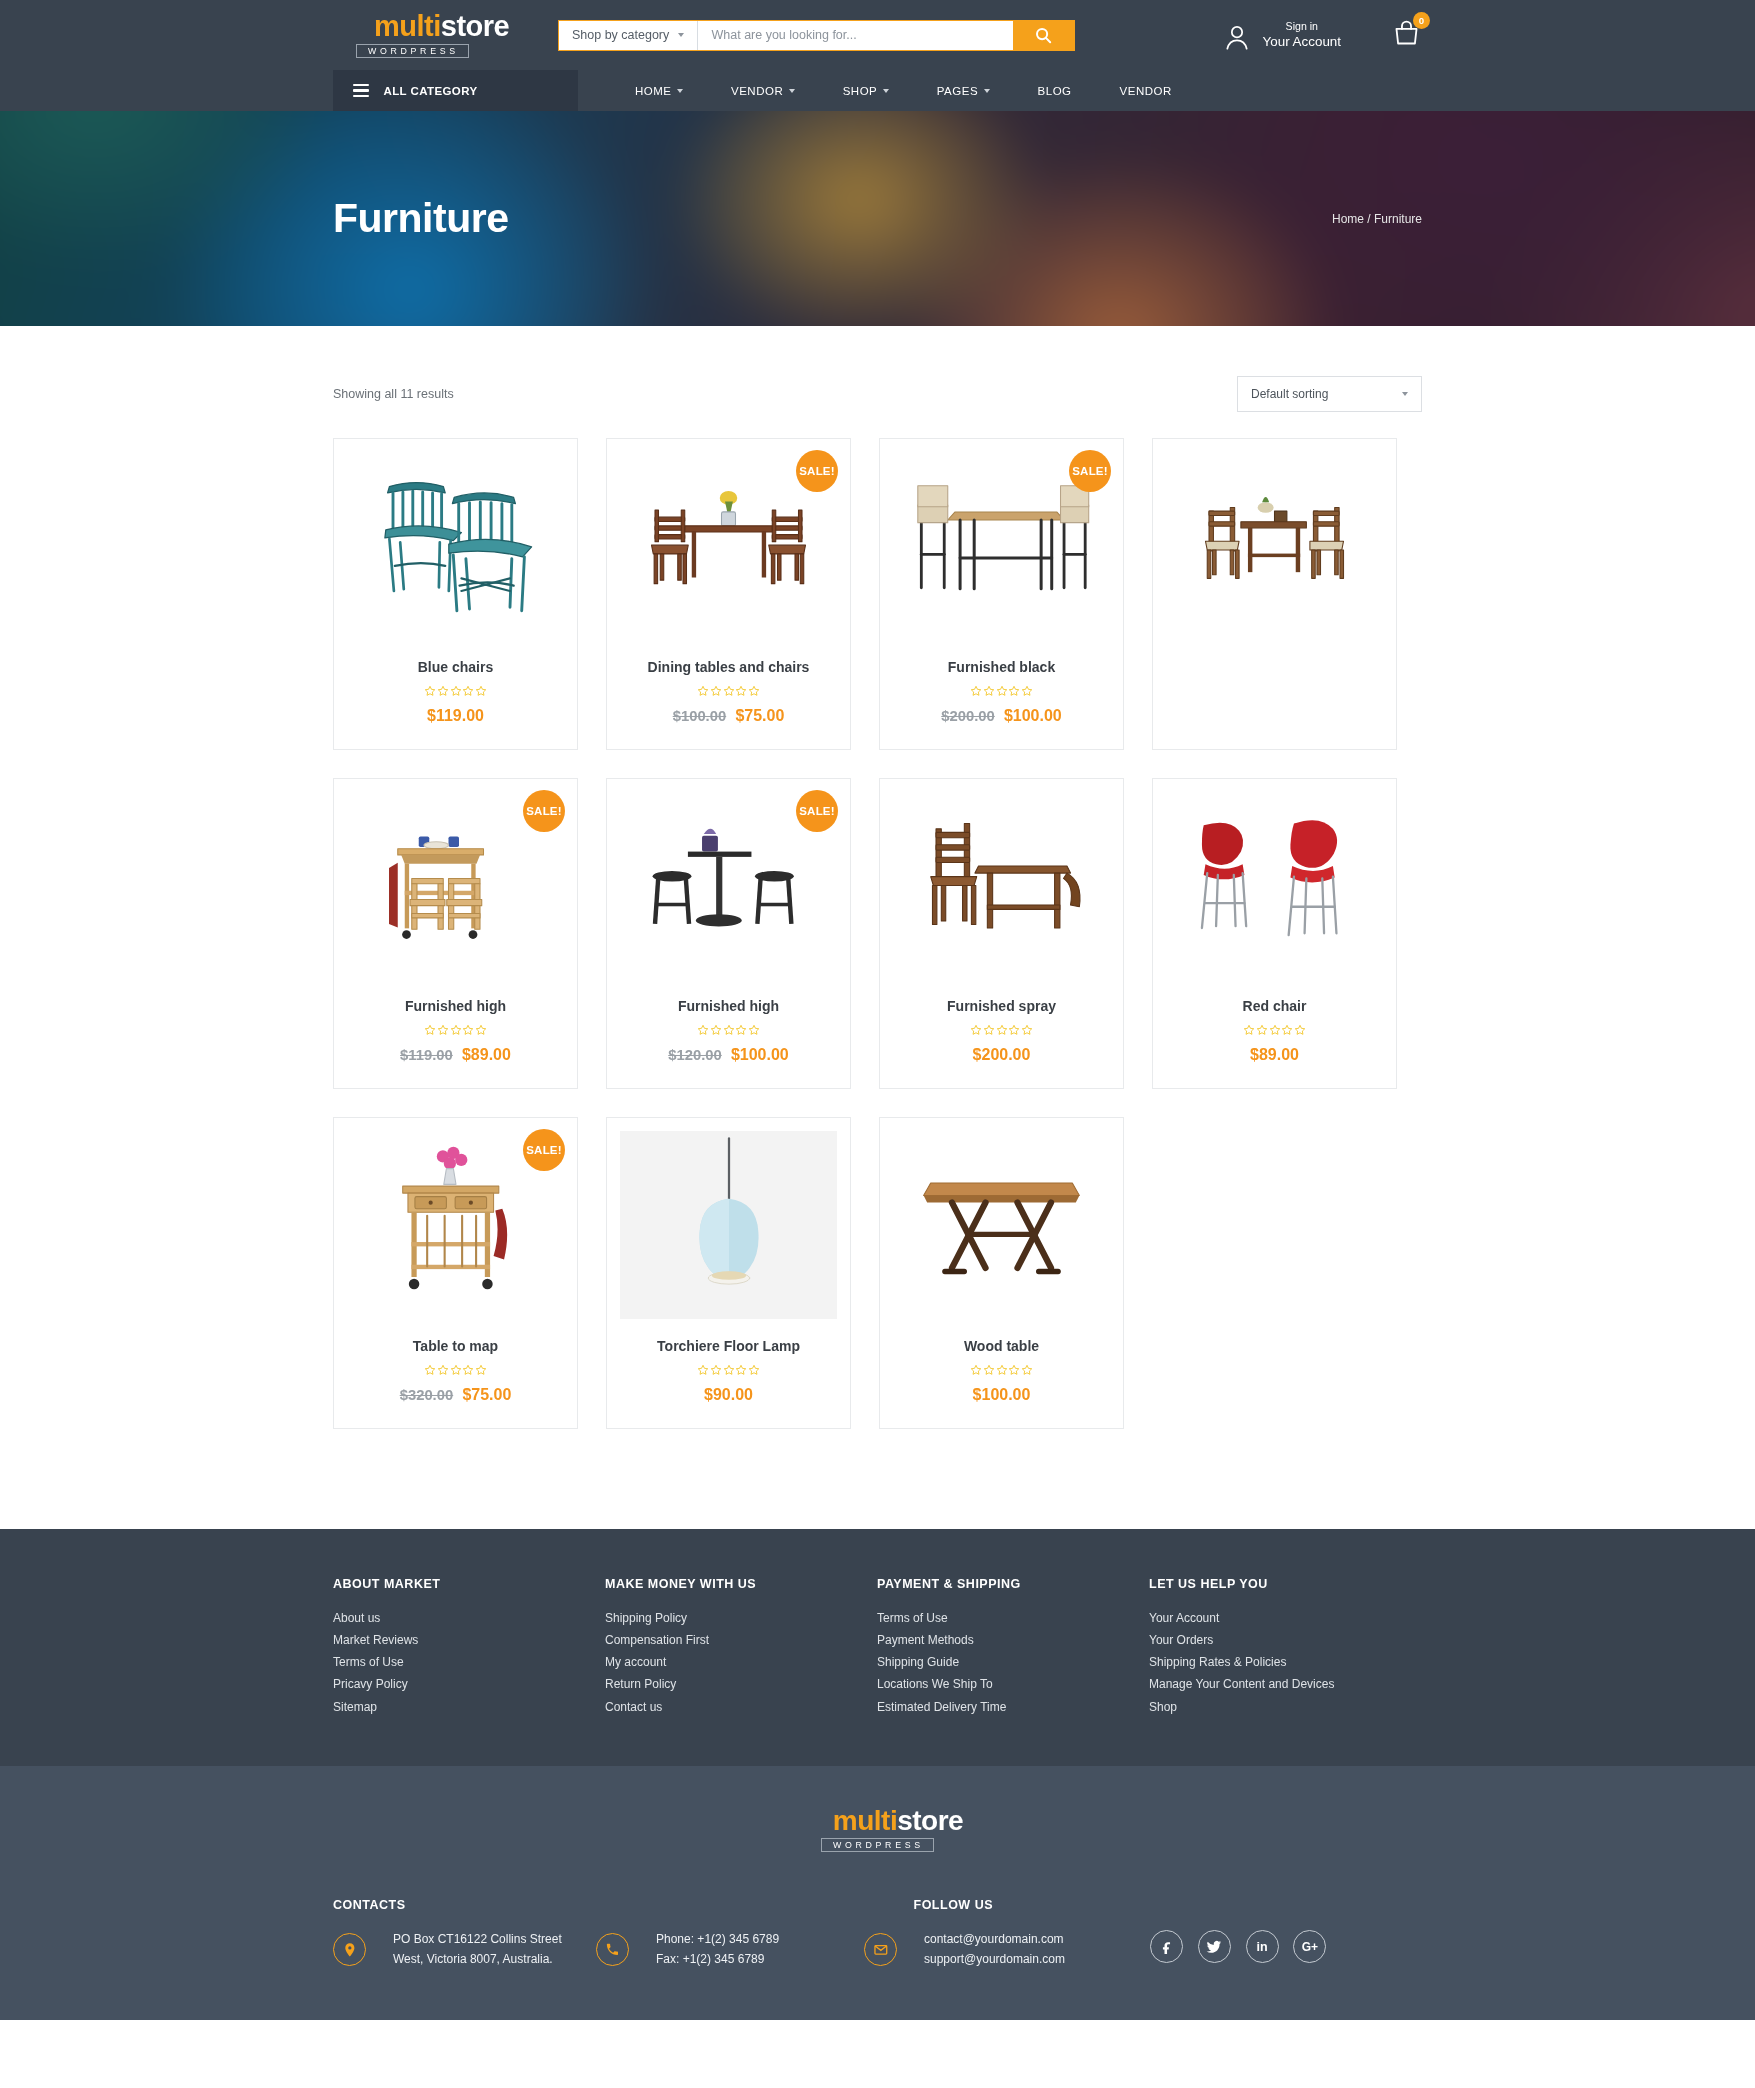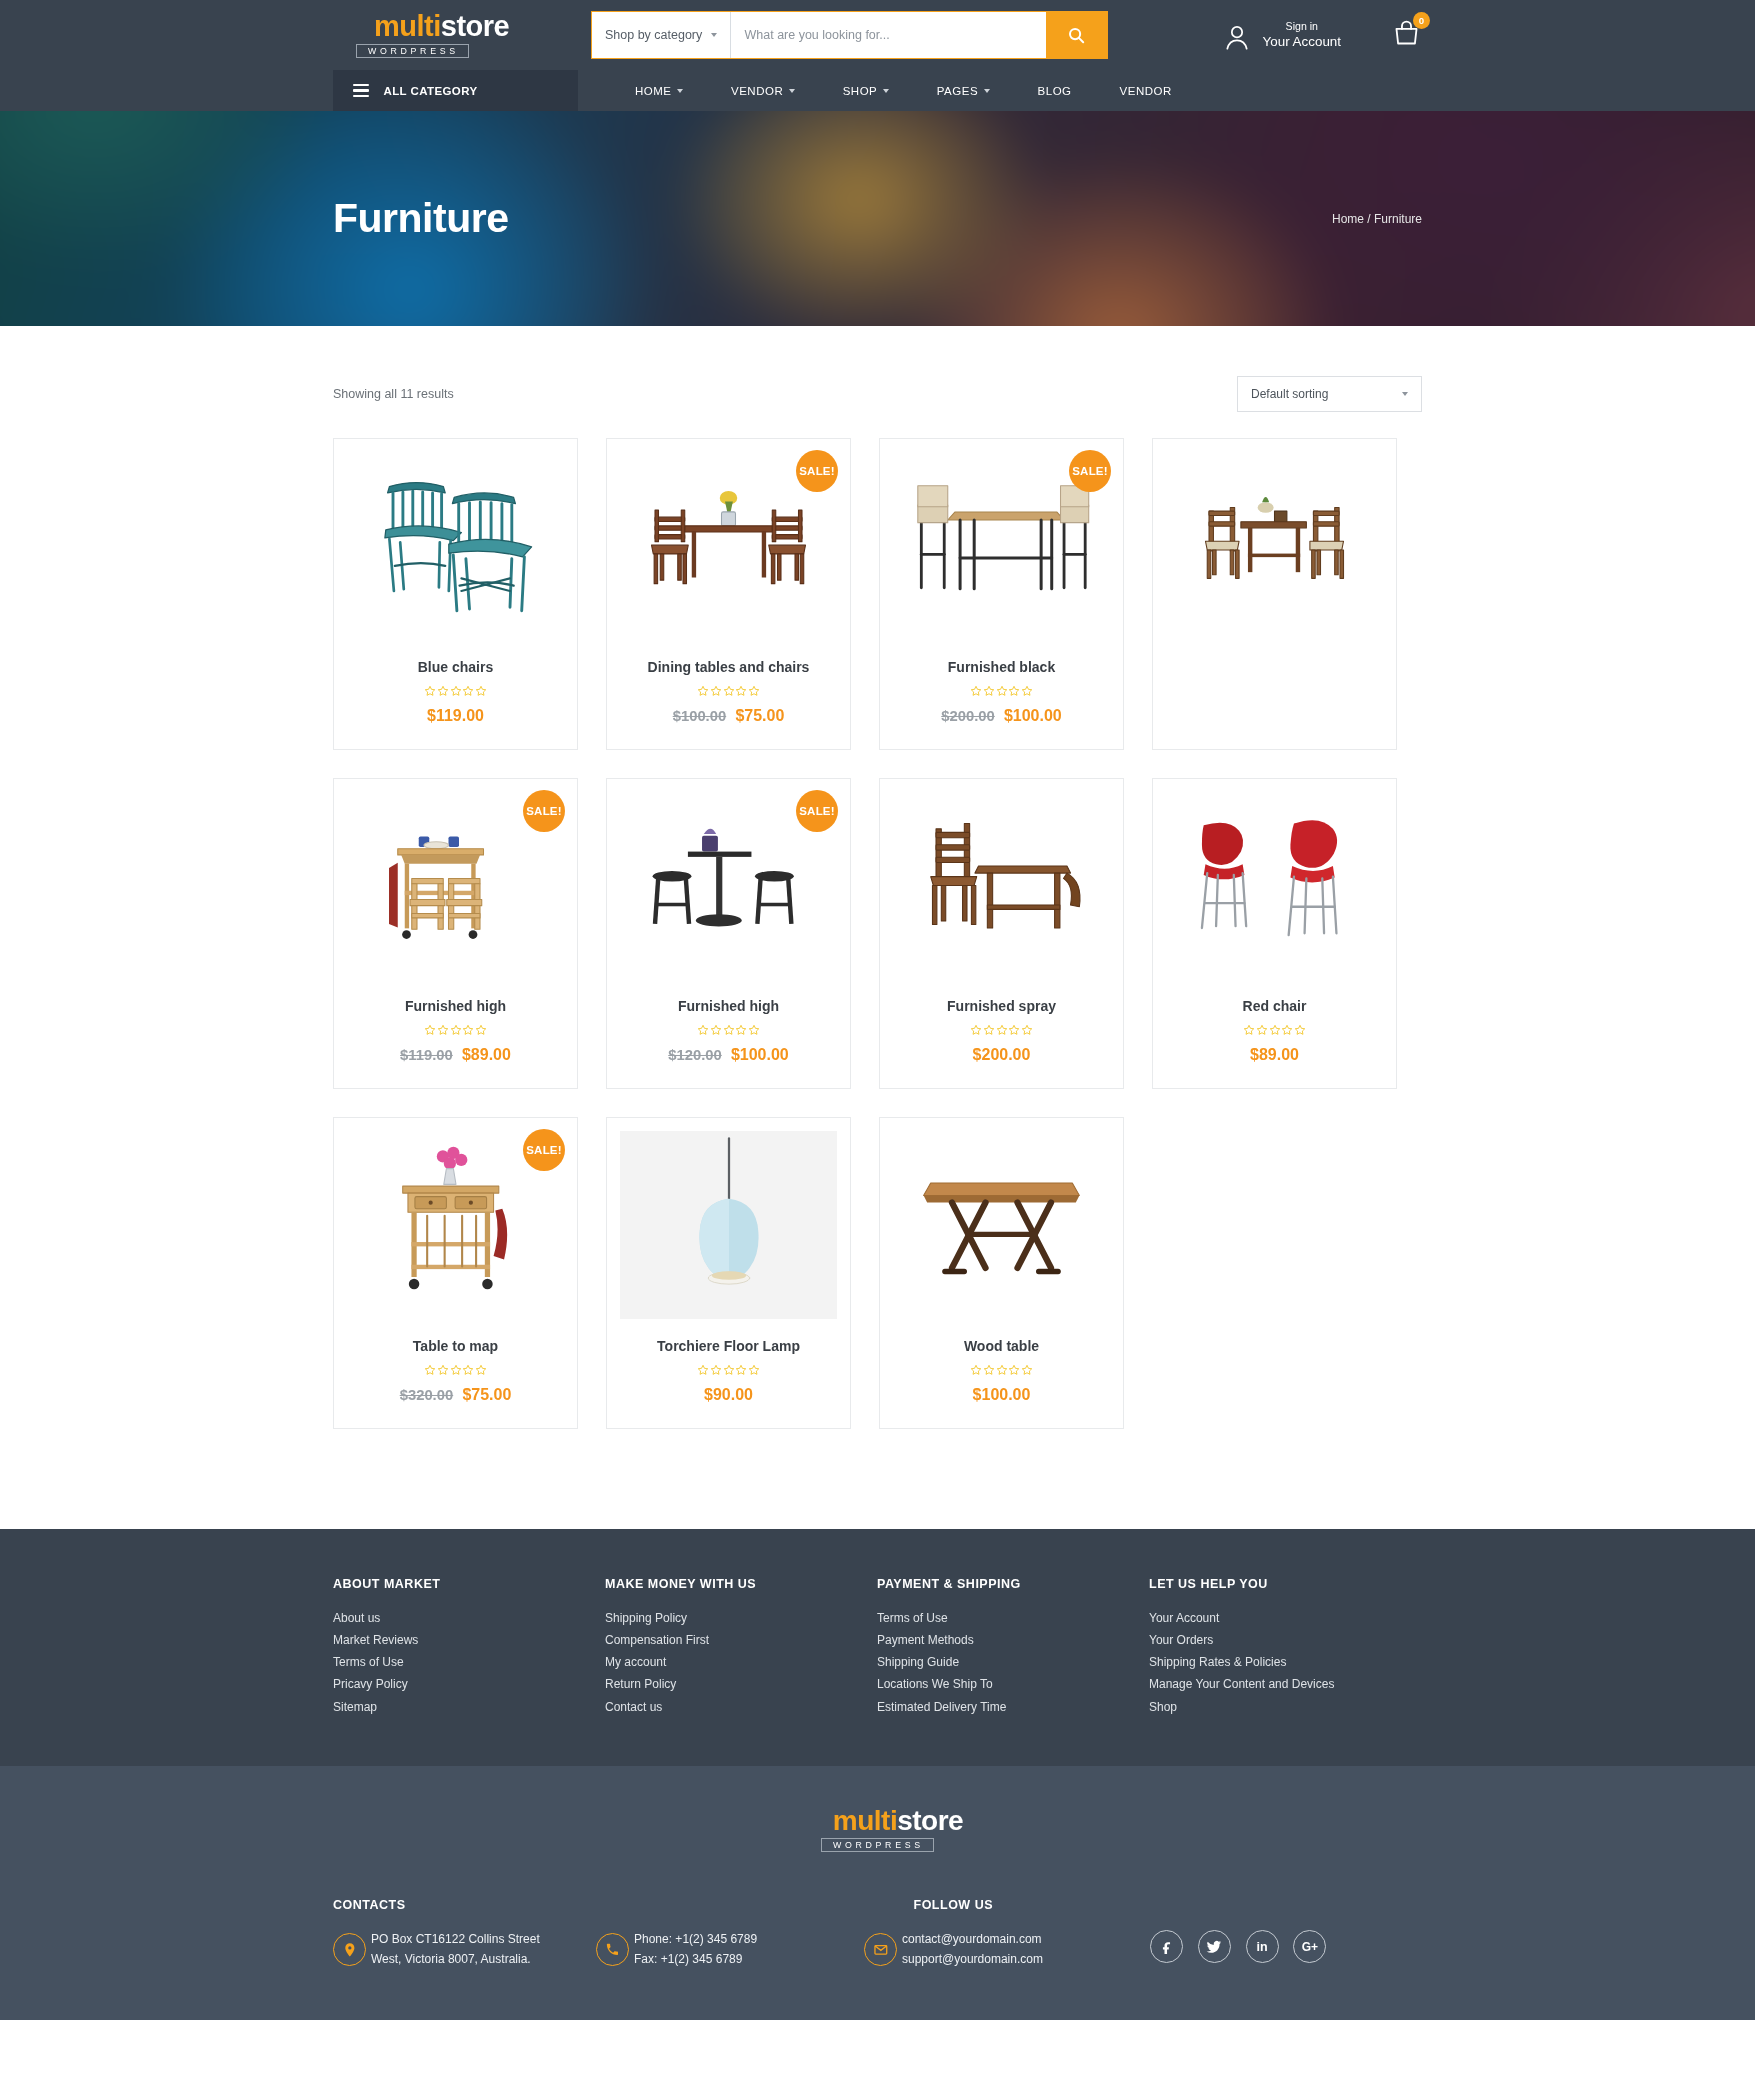--- a/index.html
+++ b/index.html
@@ -37,25 +37,25 @@
     letter-spacing: 3.7px;
     text-align: center;
     margin-top: 2.8px;
     padding: 0.9px 0 0.9px 1.8px;
     width: 113px;
     margin-left: 23px;
   }
   .searchwrap {
     display: flex;
     align-items: stretch;
-    height: 48px;
+    height: 31px;
     border: 1.8px solid #f5a11b;
     background: #fff;
     width: 517px;
-    margin-left: 87px;
+    margin-left: 54px;
     flex: none;
   }
   .cat-select {
     display: flex; align-items: center; gap: 9.2px;
     padding: 0 13px;
     font-size: 12.5px;
     color: #555d66;
     border-right: 0.9px solid #d8dde2;
     white-space: nowrap;
     background: #fff;
@@ -190,21 +190,21 @@
   .contacts-inner { width: 1089px; margin: 0 auto; }
   .contacts-head {
     display: flex;
   }
   .contacts-head .ctitle {
     color: #fff; font-size: 12.5px; font-weight: bold;
     letter-spacing: 0.5px; margin-bottom: 18.5px;
   }
   .ctitle-follow { margin-left: 508px; }
   .contacts-row { display: flex; align-items: flex-start; }
-  .citem { display: flex; align-items: center; gap: 5px; }
+  .citem { display: flex; align-items: center; gap: 27px; }
   .citem.a { width: 263px; }
   .citem.b { width: 268px; }
   .citem.c { width: 286px; }
   .cicon {
     width: 33px; height: 33px; border-radius: 50%;
     border: 0.9px solid #f5a11b; flex: none;
     display: flex; align-items: center; justify-content: center;
   }
   .ctext { color: #eef1f4; font-size: 12px; line-height: 1.65; }
   .socials { display: flex; gap: 14.8px; }

